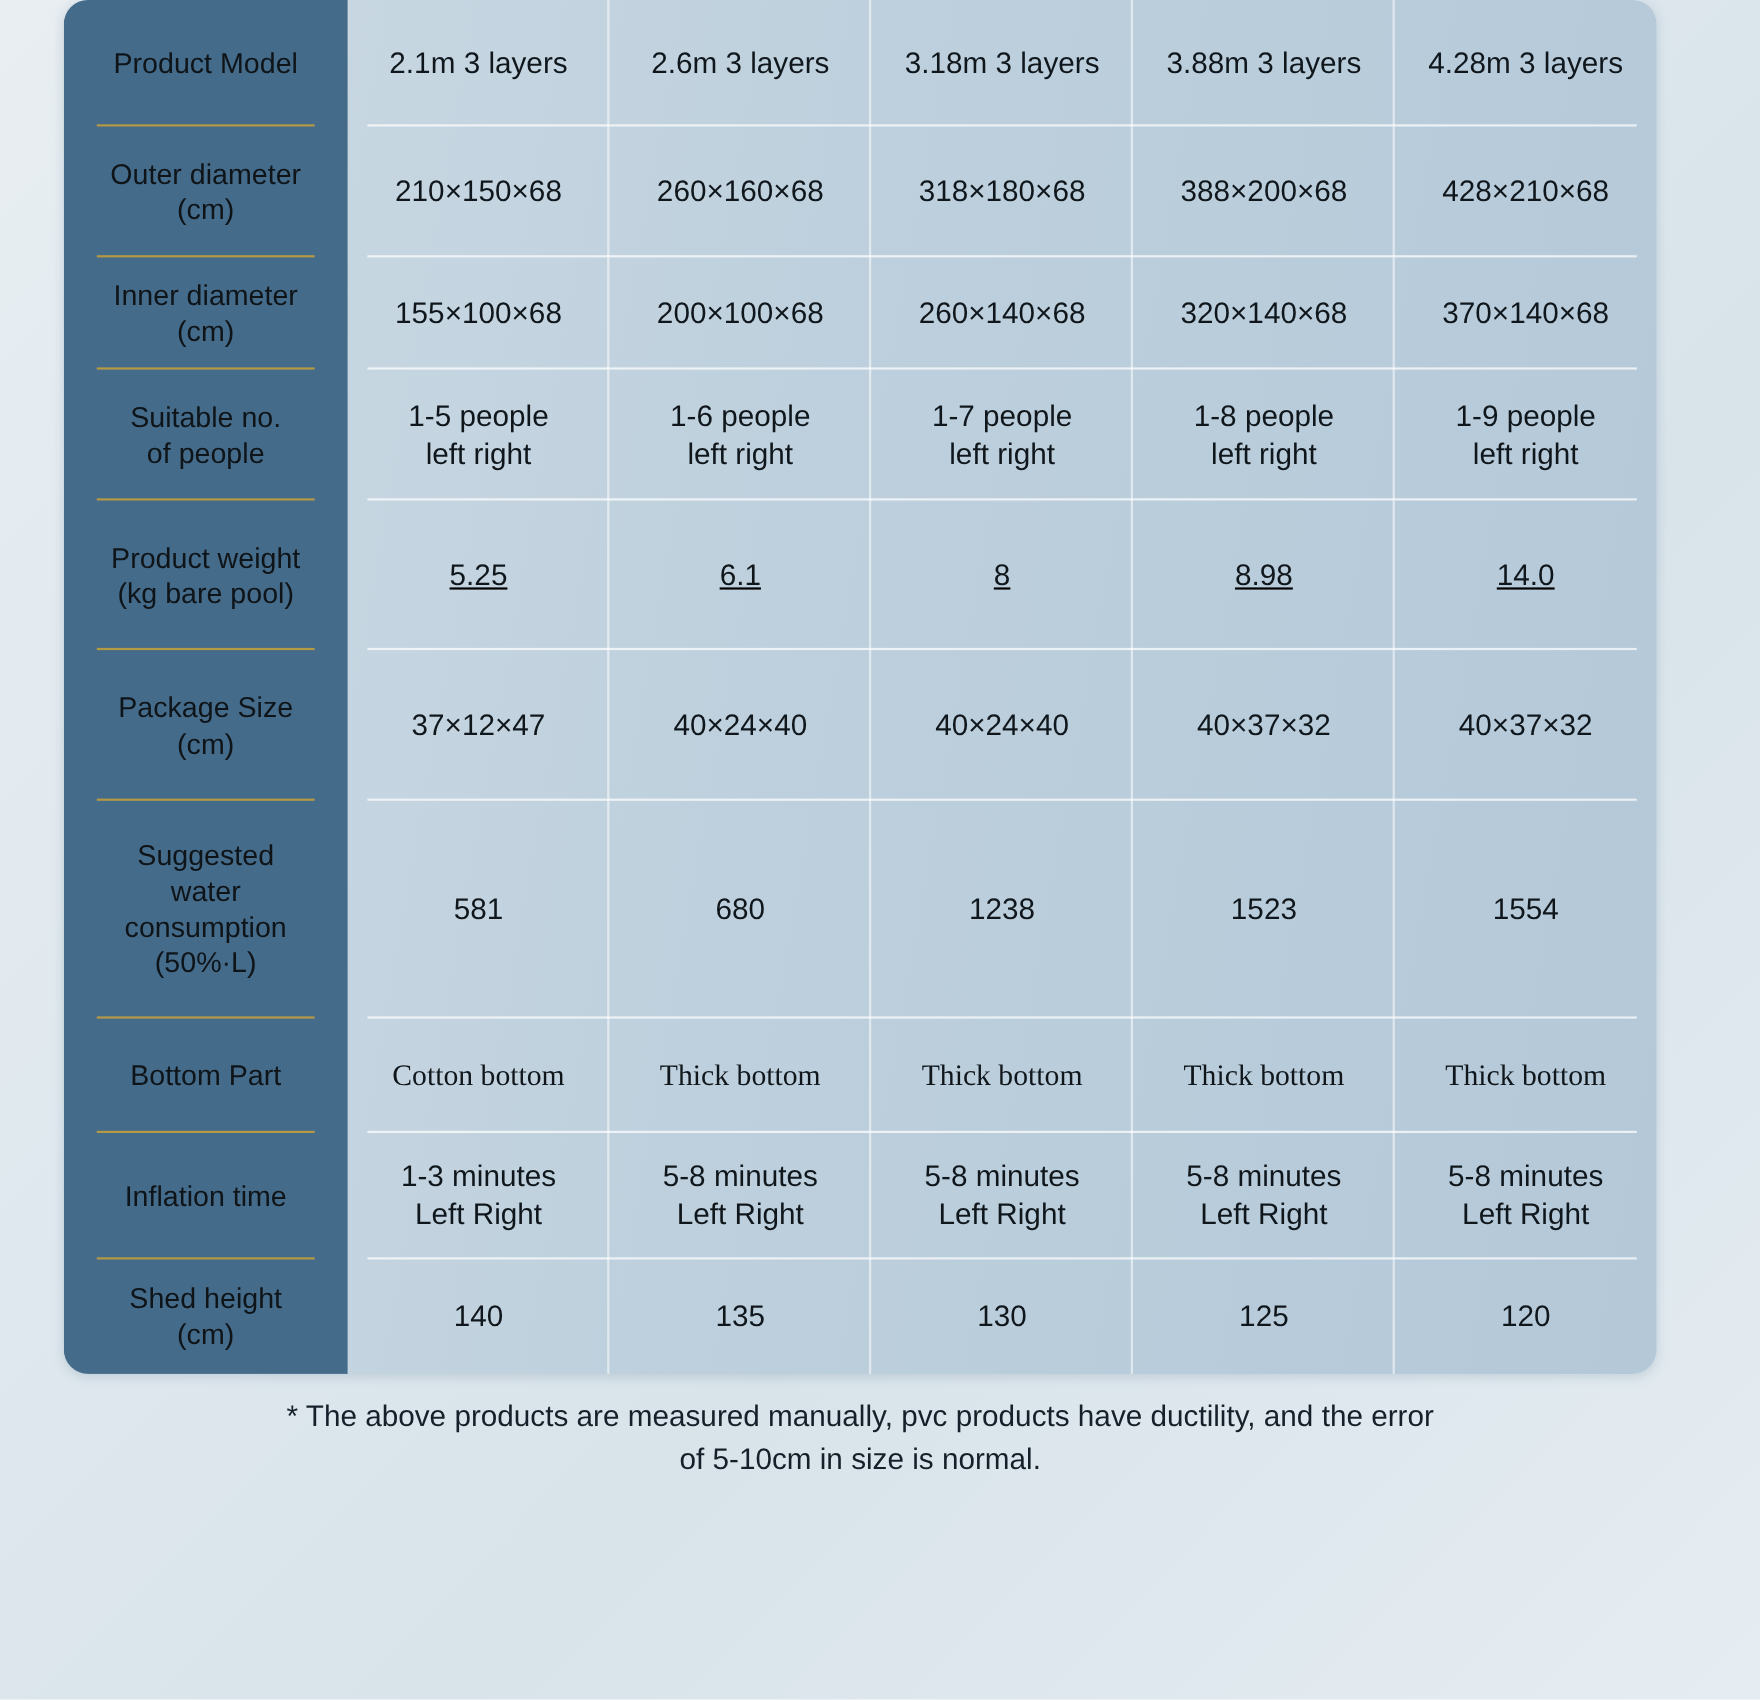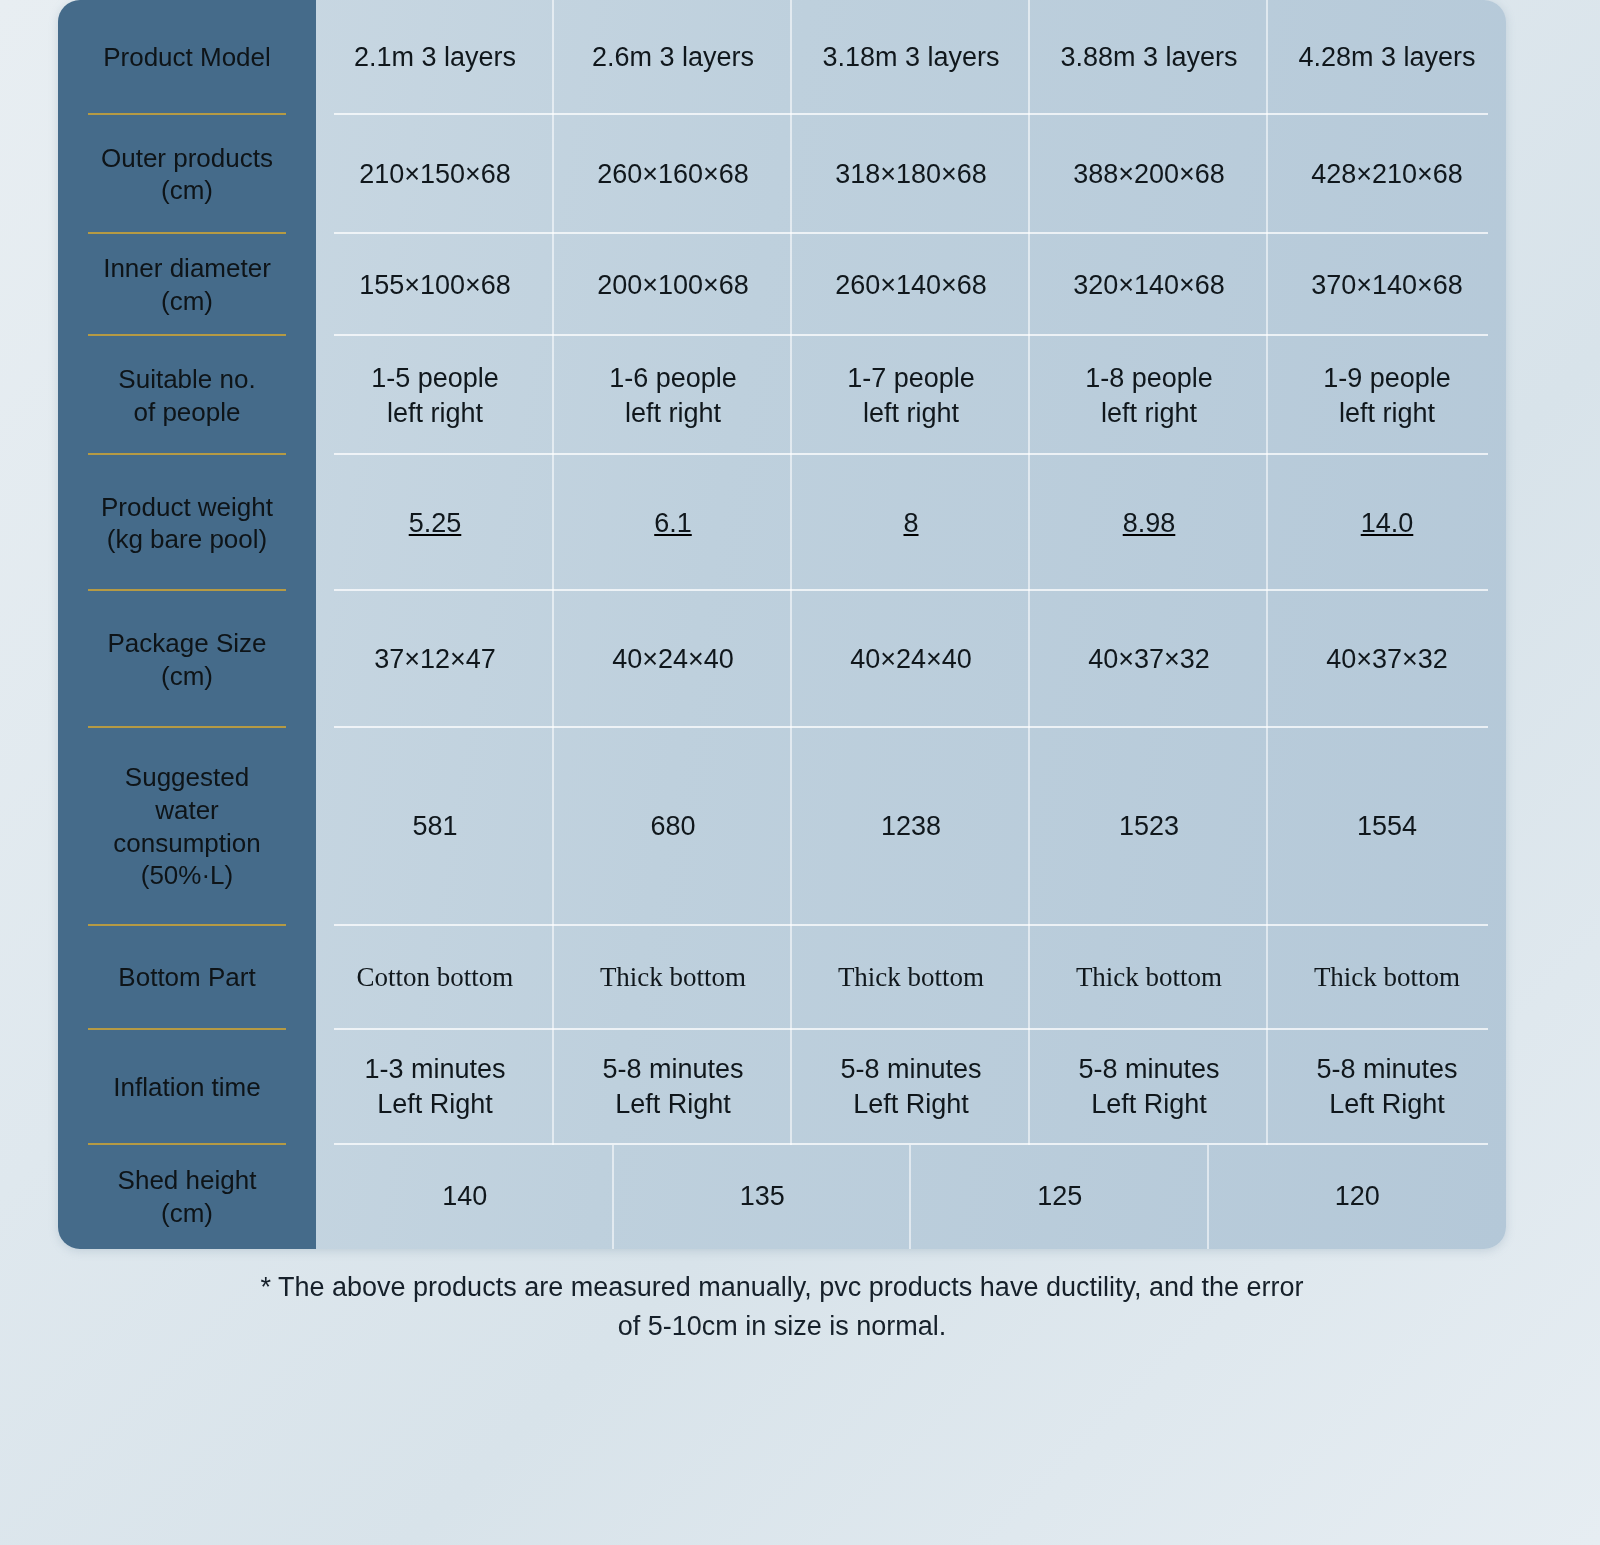--- a/index.html
+++ b/index.html
@@ -140,21 +140,21 @@
 
 <div class="page">
 
   <div class="spec-card">
 
     <div class="label-col">
         <div class="label-cell" style="height: 9.19932%;">
           <span class="ltext">Product Model</span>
         </div>
         <div class="label-cell" style="height: 9.54003%;">
-          <span class="ltext">Outer products
+          <span class="ltext">Outer diameter
 (cm)</span>
         </div>
         <div class="label-cell" style="height: 8.17717%;">
           <span class="ltext">Inner diameter
 (cm)</span>
         </div>
         <div class="label-cell" style="height: 9.54003%;">
           <span class="ltext">Suitable no.
 of people</span>
         </div>
@@ -349,20 +349,23 @@
           </div>
         </div>
         <div class="data-row" style="height: 8.34753%;">
           <div class="data-cell">
             <span class="ctext">140</span>
           </div>
           <div class="data-cell">
             <span class="ctext">135</span>
           </div>
           <div class="data-cell">
+            <span class="ctext">130</span>
+          </div>
+          <div class="data-cell">
             <span class="ctext">125</span>
           </div>
           <div class="data-cell">
             <span class="ctext">120</span>
           </div>
         </div>
       </div>
 
   </div>
 

